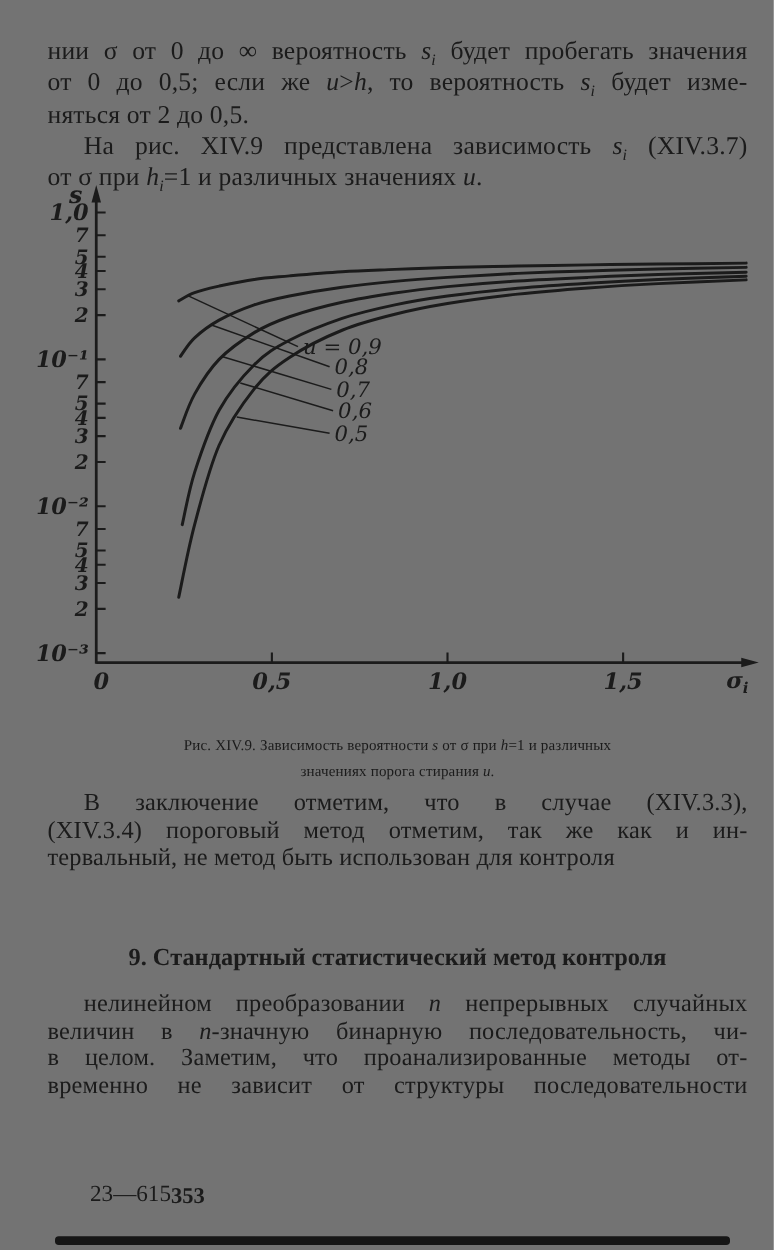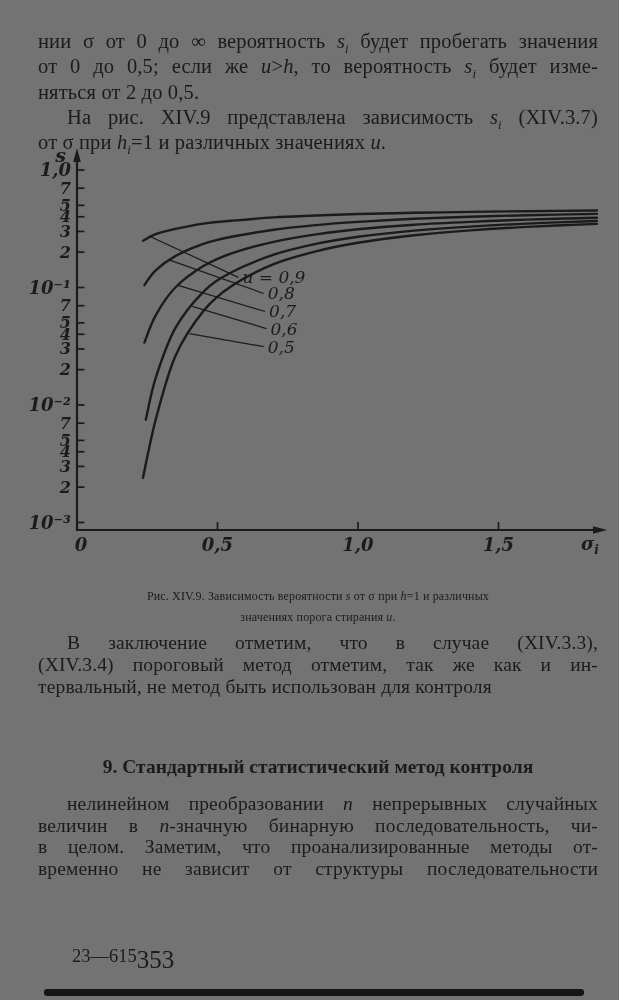--- a/index.html
+++ b/index.html
@@ -10,21 +10,21 @@
   .endleft .line:last-child{text-align-last:left;}
   .indent-first .line:first-child{text-indent:29px;}
   .center .line{text-align:center;text-align-last:center;}
   #intro{top:29px;font-size:20.5px;line-height:25.3px;}
   #figcaption{top:586px;font-size:12px;line-height:20.5px;}
   #para3{top:632px;font-size:19.5px;line-height:21.8px;}
   #heading{top:756px;font-size:19.5px;font-weight:bold;text-align:center;margin:0;}
   #para4{top:793px;font-size:19.5px;line-height:21.6px;}
   #footer{position:absolute;left:32px;right:27px;top:946px;display:flex;margin-left:40px;}
   #footer .fl{font-size:18.5px;}
-  #footer .fr{font-size:25px;font-weight:normal;}
+  #footer .fr{font-size:18px;font-weight:bold;}
   #fig-chart{position:absolute;left:30px;top:142px;}
   sub{font-size:.62em;line-height:0;}
   i{font-style:italic;}
   .tk{font:italic 600 16px "DejaVu Serif",serif;fill:#1b1b1b;}
   .tkB{font:italic 600 18px "DejaVu Serif",serif;fill:#1b1b1b;}
   .clbl{font:italic 17px "DejaVu Serif",serif;fill:#1b1b1b;}
   .axlbl{font:italic 600 19px "DejaVu Serif",serif;fill:#1b1b1b;}
   #scan-edge{position:absolute;left:44px;width:540px;top:989px;height:7px;background:#161616;border-radius:3px;}
 </style>
 </head>

